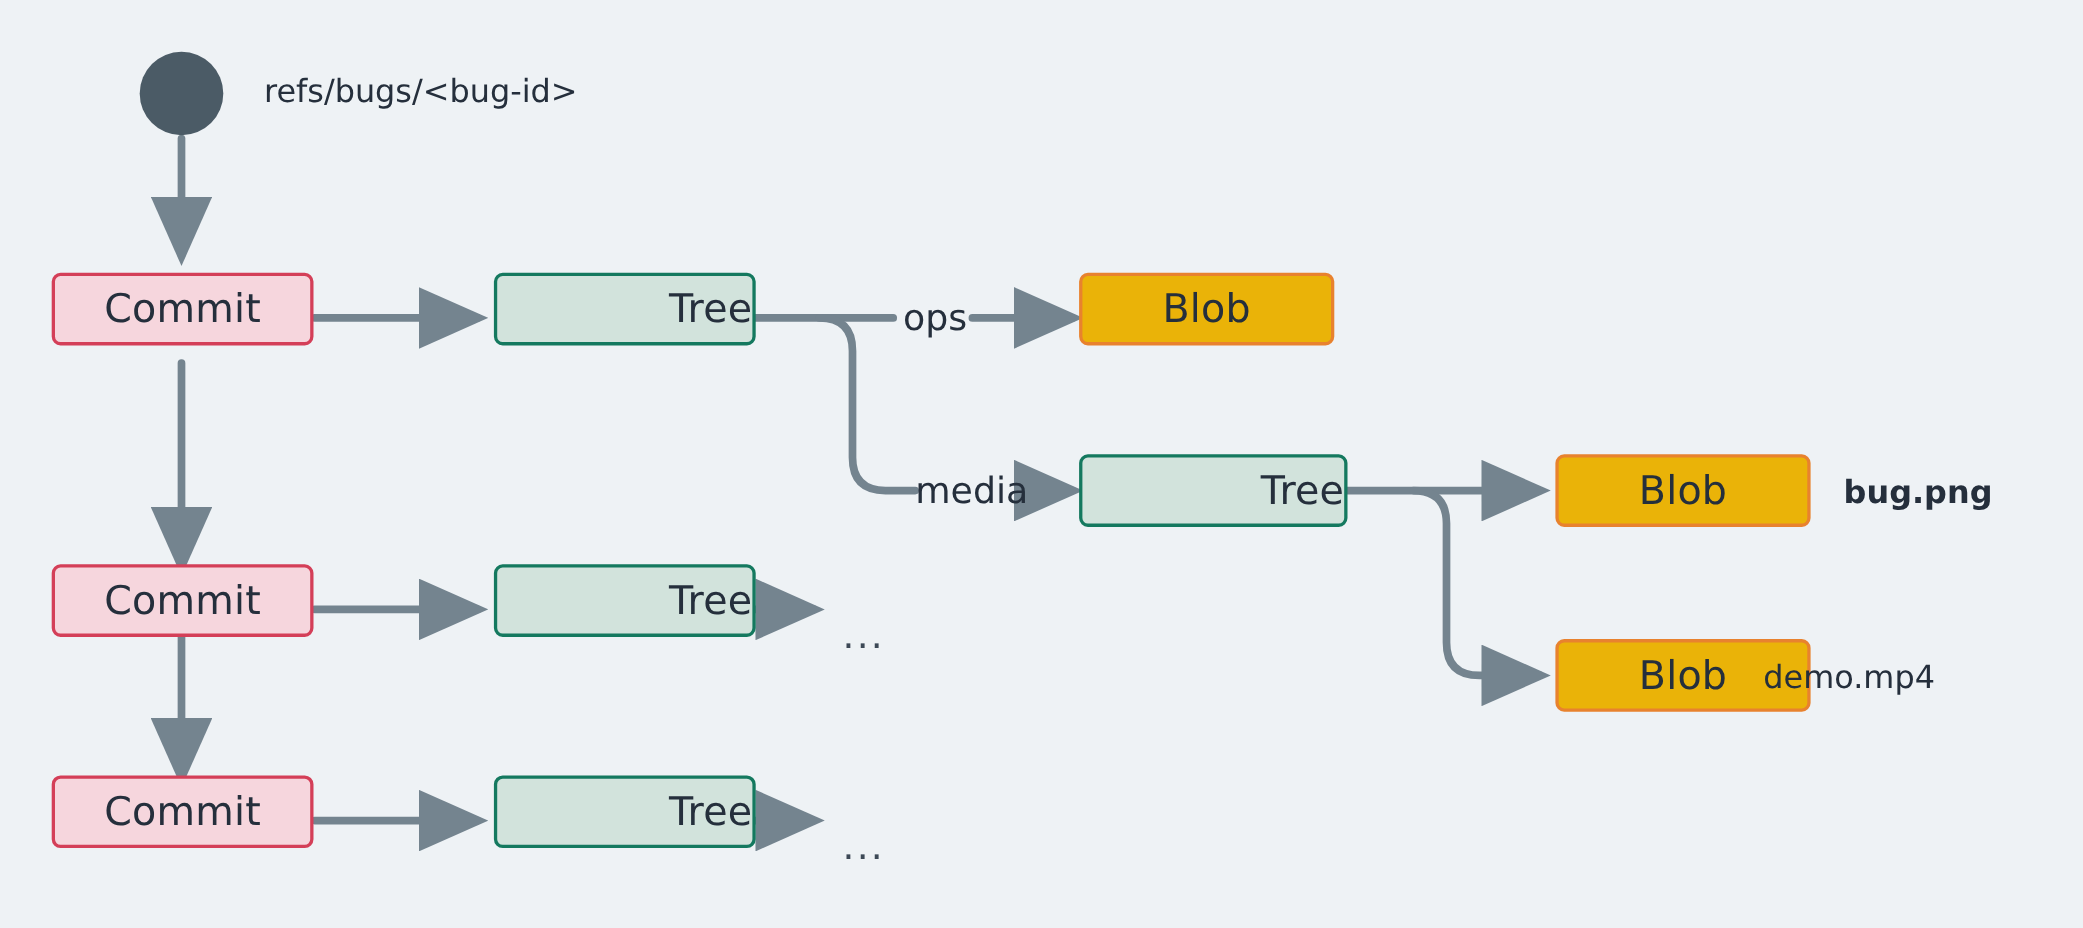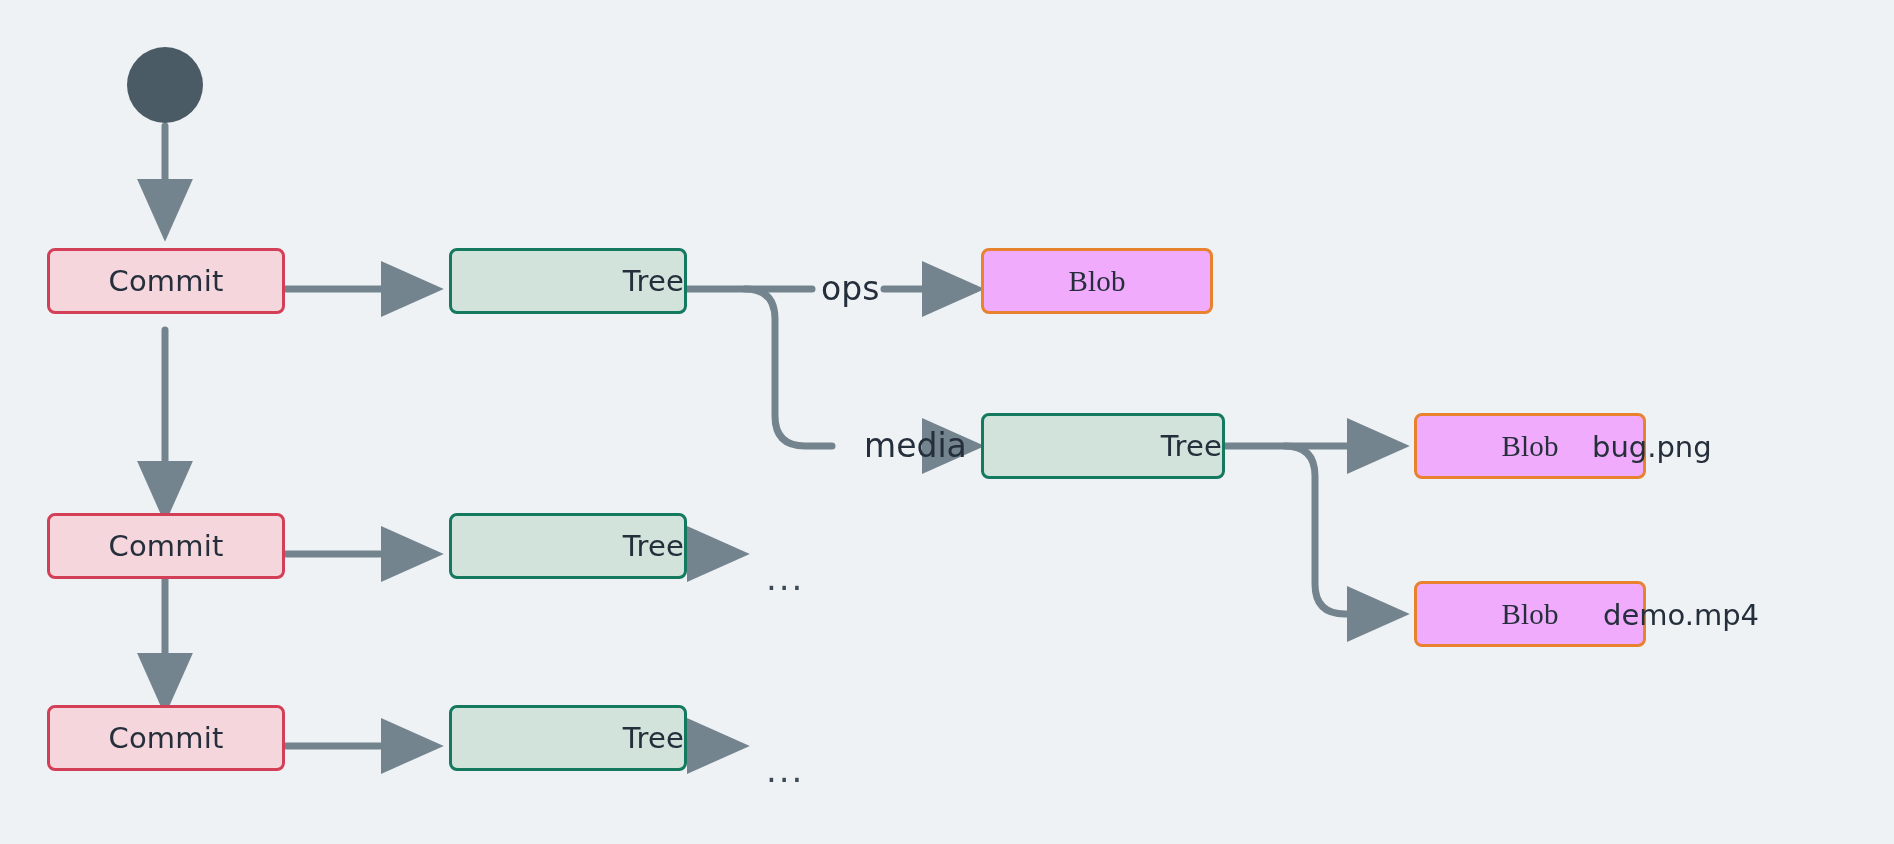--- a/index.html
+++ b/index.html
@@ -25,37 +25,36 @@
   }
   .node {
     position: absolute;
     box-sizing: border-box;
     display: flex;
     align-items: center;
     justify-content: center;
     border-radius: 8px;
     border-width: 3px;
     border-style: solid;
-    font-size: 29px;
+    font-size: 36px;
     color: #252f3c;
     letter-spacing: .2px;
   }
   .node-commit {
     background: #f6d6dd;
     border-color: #d43f58;
   }
   .node-tree {
     background: #d2e3dc;
     border-color: #14795f;
     justify-content: flex-end;
   }
   .node-blob {
-    background: #f0abfc;
+    background: #eab308;
     border-color: #e8822e;
-    font-family: Liberation Serif, serif;
   }
   .root-dot {
     position: absolute;
     border-radius: 50%;
     background: #4b5b66;
   }
   .plain-label {
     position: absolute;
     font-size: 29px;
     color: #252f3c;
@@ -112,46 +111,47 @@
       <path d="M1285,446 Q1315,446 1315,476 L1315,584 Q1315,614 1345,614 L1400,614" marker-end="url(#ah)"></path>
 
       <path d="M686,554 L740,554" marker-end="url(#ah)"></path>
 
       <path d="M686,746 L740,746" marker-end="url(#ah)"></path>
     </g>
   </svg>
 
   <div class="root-dot" style="left:127px; top:47px; width:76px; height:76px;"></div>
 
+  <div class="plain-label" style="left:240px; top:66px;">refs/bugs/&lt;bug-id&gt;</div>
 
   <div class="node node-commit" style="left:47px; top:248px; width:238px; height:66px;">
     <span>Commit</span>
   </div>
 
   <div class="node node-tree" style="left:449px; top:248px; width:238px; height:66px;">
     <span>Tree</span>
   </div>
 
   <div class="edge-label" style="left:821px; top:269px;">ops</div>
 
   <div class="node node-blob" style="left:981px; top:248px; width:232px; height:66px;">
     <span>Blob</span>
   </div>
 
-  <div class="edge-label" style="left:832px; top:426px;margin-left:32px;">media</div>
+  <div class="edge-label" style="left:832px; top:426px;">media</div>
 
   <div class="node node-tree" style="left:981px; top:413px; width:244px; height:66px;">
     <span>Tree</span>
   </div>
 
   <div class="node node-blob" style="left:1414px; top:413px; width:232px; height:66px;">
     <span>Blob</span>
   </div>
 
-  <div class="plain-label" style="left:1592px; top:430px;">bug.png</div>
+  <div class="plain-label" style="left:1676px; top:430px;font-weight:bold;">bug.png</div>
 
   <div class="node node-blob" style="left:1414px; top:581px; width:232px; height:66px;">
     <span>Blob</span>
   </div>
 
   <div class="plain-label" style="left:1603px; top:598px;">demo.mp4</div>
 
   <div class="node node-commit" style="left:47px; top:513px; width:238px; height:66px;">
     <span>Commit</span>
   </div>

